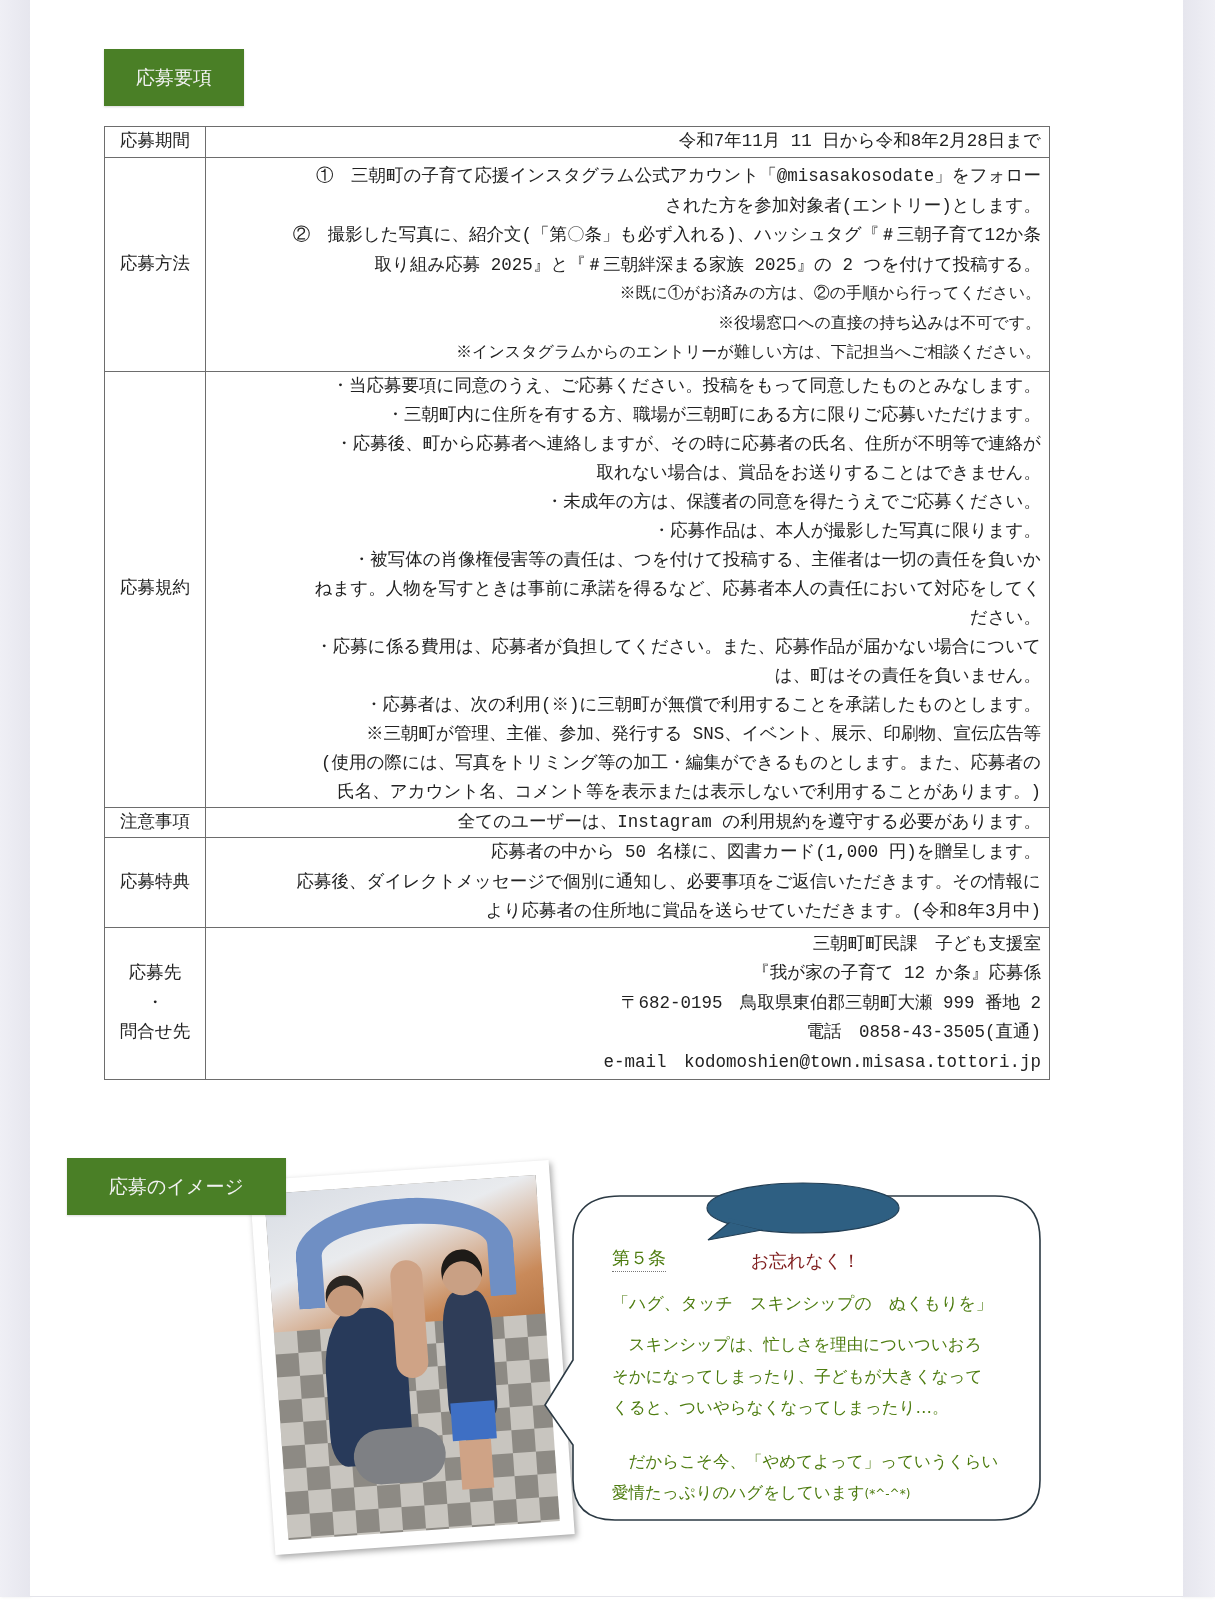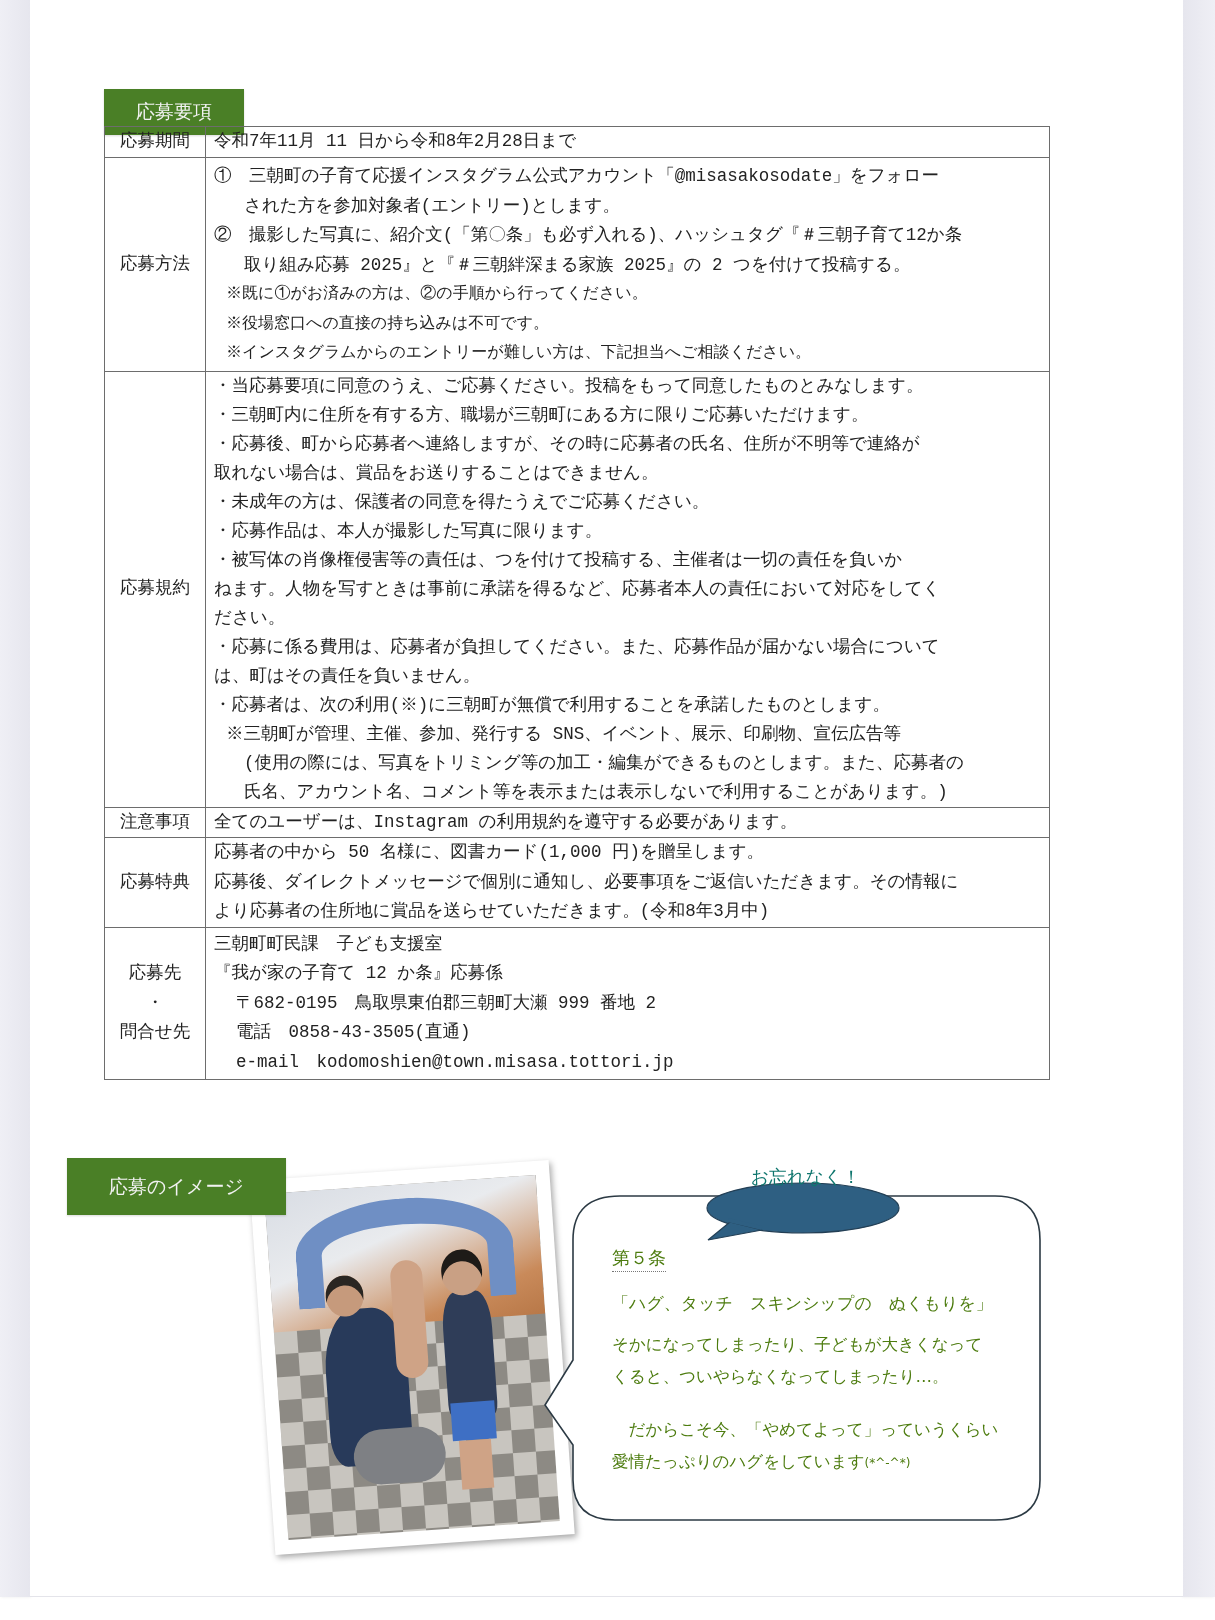--- a/index.html
+++ b/index.html
@@ -26,33 +26,34 @@
     border-bottom:1px solid #e4e4ea;
   }
   .section-label {
     position:absolute;
     background:#4a7f26;
     color:#f2f2f2;
     font-size:19px;
     display:flex; align-items:center; justify-content:center;
     box-shadow:0 1px 2px rgba(0,0,0,0.15);
   }
-  .label-main { left:104px; top:49px; width:140px; height:46px;margin-top:40px; }
+  .label-main { left:104px; top:49px; width:140px; height:57px; }
   .label-image { left:67px; top:1158px; width:219px; height:57px; }
 
   table.reqs {
     position:absolute; left:104px; top:126px; width:946px;
     border-collapse:collapse;
     font-family:Liberation Mono, monospace;
     font-size:17.5px; line-height:29.5px; color:#222;
   }
   table.reqs td {
     border:1.5px solid #6d6d6d;
     vertical-align:top;
     padding:0 8px;
+    text-align:right;
   }
   table.reqs td.hd {
     width:92px; text-align:center; vertical-align:middle;
     white-space:pre-line; padding:0 4px;
   }
   .line { display:block; white-space:nowrap; }
   .ind1 { padding-left:30px; }
   .ind2 { padding-left:12px; }
   .ind3 { padding-left:30px; }
   .ind4 { padding-left:22px; }
@@ -133,23 +134,23 @@
     margin-top:6px;
   }
   .article-title { font-size:17px; margin-top:20px; white-space:nowrap; }
   .article-body { font-size:16.5px; line-height:31.5px; margin-top:14px; }
   .para { display:block; }
   .para + .para { margin-top:22px; }
   .p-line { display:block; white-space:nowrap; }
   .emote { font-size:12px; }
 
   .callout {
-    position:absolute; left:708px; top:1152px; width:195px; height:50px;
+    position:absolute; left:708px; top:1236px; width:195px; height:50px;
     display:flex; align-items:center; justify-content:center;
-    color:#0f766e; font-size:18px;
+    color:#7f1d1d; font-size:18px;
     font-family:"DejaVu Sans","Liberation Sans",sans-serif;
   }
 </style>
 </head>
 <body>
 
 <div class="side-left"></div>
 <div class="side-right"></div>
 <div class="page"></div>
 
@@ -245,20 +246,21 @@
   <path d="M 30 44 L 8 62 L 62 52 Z" fill="#2e5f82" stroke="#233f55" stroke-width="1.2"></path>
   <path d="M 28 42 L 62 50" stroke="#2e5f82" stroke-width="4"></path>
 </svg>
 <div class="callout">お忘れなく！</div>
 
 <div class="bubble-content">
   <div class="article-no">第５条</div>
   <div class="article-title">「ハグ、タッチ　スキンシップの　ぬくもりを」</div>
   <div class="article-body">
     <span class="para">
+      <span class="p-line">　スキンシップは、忙しさを理由についついおろ</span>
       <span class="p-line">そかになってしまったり、子どもが大きくなって</span>
       <span class="p-line">くると、ついやらなくなってしまったり…。</span>
     </span>
     <span class="para">
       <span class="p-line">　だからこそ今、「やめてよって」っていうくらい</span>
       <span class="p-line"><span>愛情たっぷりのハグをしています</span><span class="emote">(*^-^*)</span></span>
     </span>
   </div>
 </div>
 

